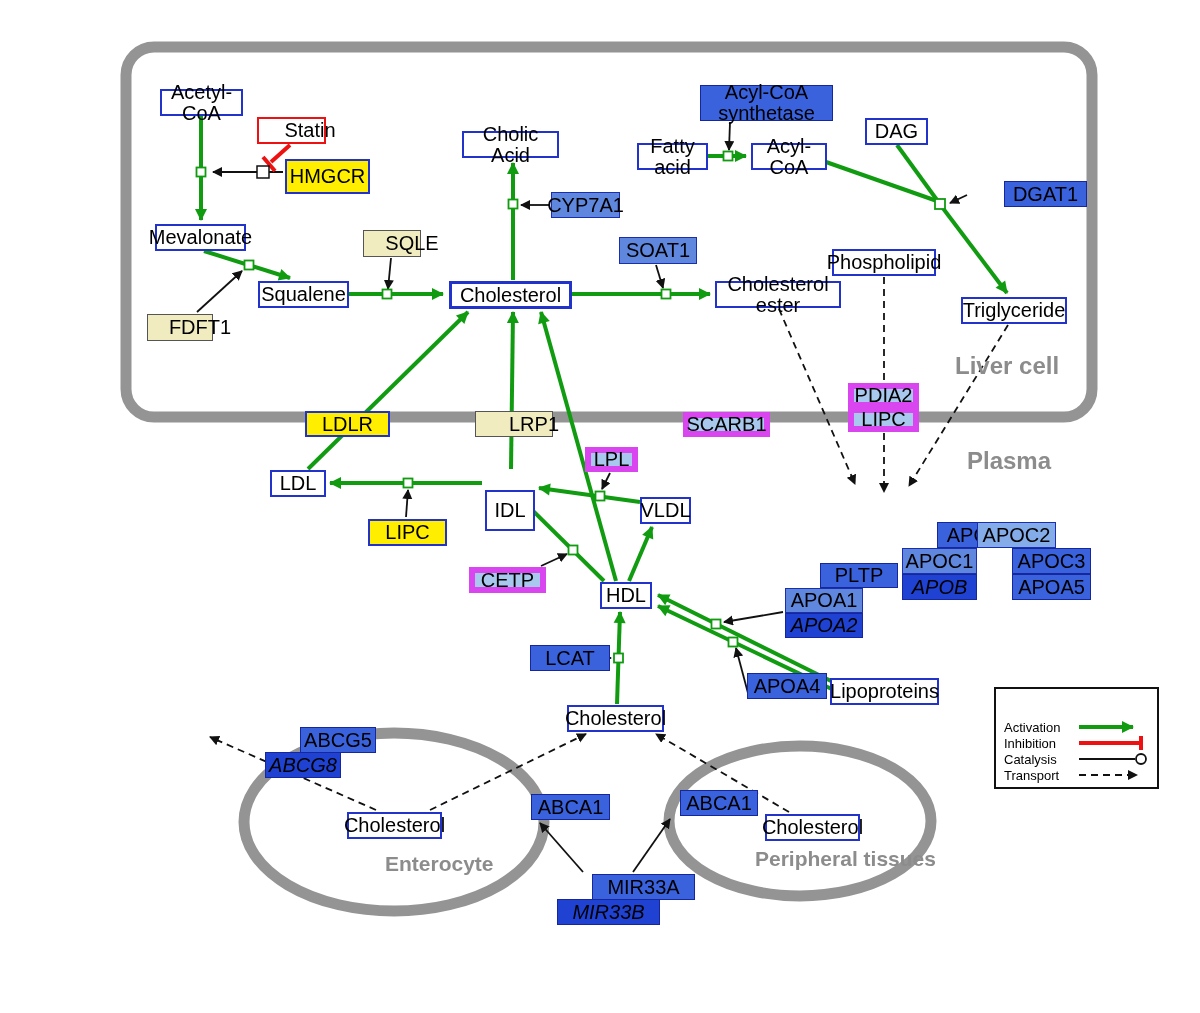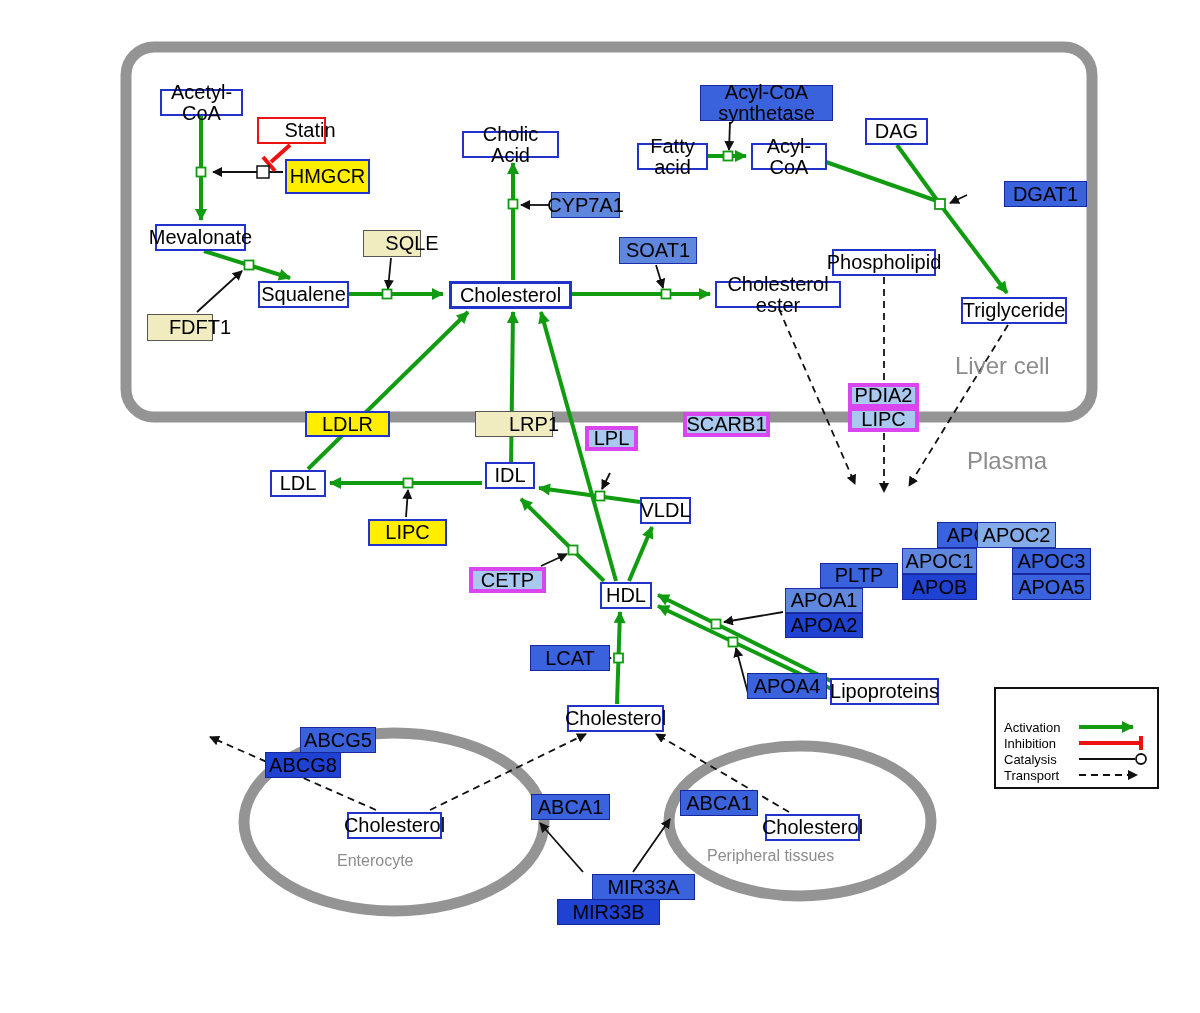--- a/index.html
+++ b/index.html
@@ -16,29 +16,29 @@
   .anchor-cat{fill:#ffffff;stroke:#111;stroke-width:1.5;}
   .mgf{fill:var(--activation,#119b11);}
 
   .node{position:absolute;box-sizing:border-box;display:flex;align-items:center;
         justify-content:center;text-align:center;font-size:20px;line-height:1.05;
         background:#ffffff;border:2px solid var(--metabolite-border,#2233cc);color:#000;}
   .thick{border-width:3px;}
   .statin{border-color:var(--inhibition,#ee1111);padding-left:37px;}
   .y{background:var(--gene-yellow,#ffee00);}
   .py{background:var(--gene-pale-yellow,#f0ecc0);border:1px solid #555;padding-left:40px;}
-  .bl{background:var(--blue-light,#a8c8ee);border:4px solid #d946ef;text-align:center;}
+  .bl{background:var(--blue-light,#a8c8ee);border:6px solid #d946ef;text-align:center;}
   .bml{background:var(--blue-medium-light,#84ace9);border:1px solid #1b2fae;}
   .bm{background:var(--blue-medium,#5f87de);border:1px solid #1b2fae;}
   .br{background:var(--blue-royal,#3a62dd);border:1px solid #16269c;margin-left:35px;}
-  .bd{background:var(--blue-dark,#2042d2);border:1px solid #16269c;}
-
-  .region-label{position:absolute;font-weight:normal;color:var(--region-label,#8c8c8c);}
+  .bd{background:var(--blue-dark,#2042d2);border:1px solid #16269c;font-style:italic;}
+
+  .region-label{position:absolute;font-weight:bold;color:var(--region-label,#8c8c8c);}
   .lbl-lg{font-size:24px;}
-  .lbl-md{font-size:16px;}
+  .lbl-md{font-size:21px;margin-left:48px;}
 
   .legend{position:absolute;left:994px;top:687px;width:165px;height:102px;
           box-sizing:border-box;border:2px solid #111;background:#fff;
           display:flex;flex-direction:column;justify-content:flex-end;
           padding:4px 8px;}
   .legend-row{display:flex;align-items:center;justify-content:space-between;}
   .legend-label{font-size:13px;color:#000;}
 </style>
 </head>
 <body>
@@ -141,22 +141,22 @@
   <div class="node" style="left:832px;top:249px;width:104px;height:27px">Phospholipid</div>
   <div class="node" style="left:961px;top:297px;width:106px;height:27px">Triglyceride</div>
 
   <div class="node y" style="left:305px;top:411px;width:85px;height:26px">LDLR</div>
   <div class="node py" style="left:475px;top:411px;width:78px;height:26px">LRP1</div>
   <div class="node bl" style="left:683px;top:412px;width:87px;height:25px">SCARB1</div>
   <div class="node bl" style="left:848px;top:383px;width:71px;height:25px">PDIA2</div>
   <div class="node bl" style="left:848px;top:407px;width:71px;height:25px">LIPC</div>
 
   <div class="node" style="left:270px;top:470px;width:56px;height:27px">LDL</div>
-  <div class="node" style="left:485px;top:462px;width:50px;height:27px">IDL</div>
-  <div class="node bl" style="left:585px;top:426px;width:53px;height:25px">LPL</div>
+  <div class="node" style="left:485px;top:490px;width:50px;height:41px">IDL</div>
+  <div class="node bl" style="left:585px;top:447px;width:53px;height:25px">LPL</div>
   <div class="node" style="left:640px;top:497px;width:51px;height:27px">VLDL</div>
   <div class="node y" style="left:368px;top:519px;width:79px;height:27px">LIPC</div>
   <div class="node bl" style="left:469px;top:567px;width:77px;height:26px">CETP</div>
   <div class="node" style="left:600px;top:582px;width:52px;height:27px">HDL</div>
   <div class="node br" style="left:785px;top:563px;width:78px;height:25px">PLTP</div>
   <div class="node bm" style="left:785px;top:588px;width:78px;height:25px">APOA1</div>
   <div class="node bd" style="left:785px;top:613px;width:78px;height:25px">APOA2</div>
   <div class="node br" style="left:495px;top:645px;width:80px;height:26px">LCAT</div>
   <div class="node br" style="left:712px;top:673px;width:80px;height:26px">APOA4</div>
   <div class="node" style="left:830px;top:678px;width:109px;height:27px">Lipoproteins</div>

